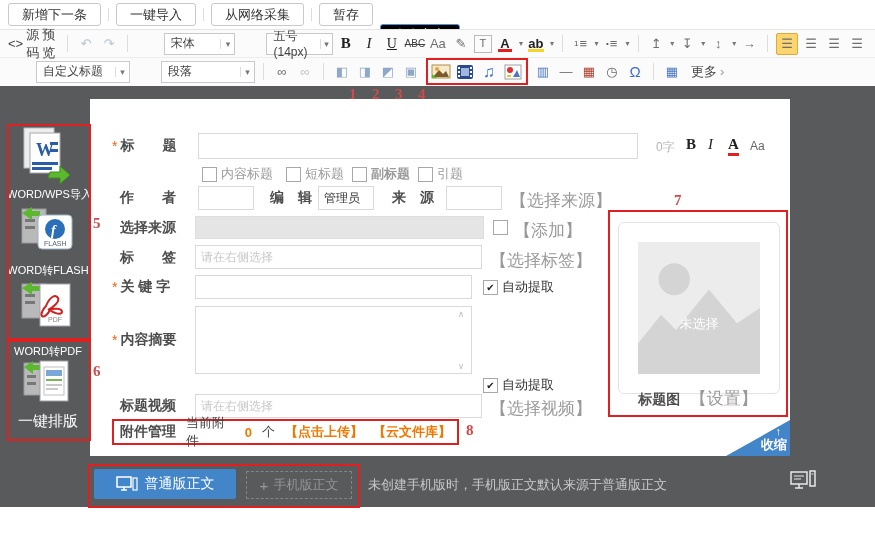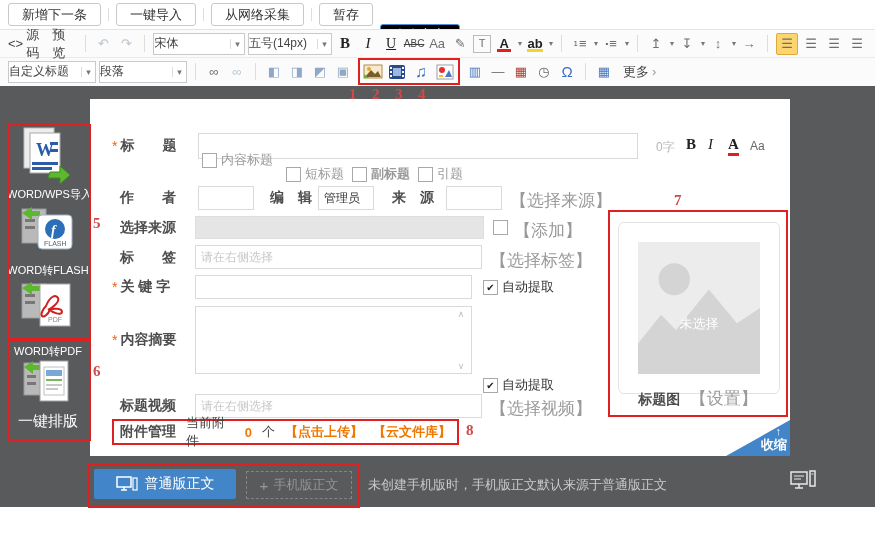--- a/index.html
+++ b/index.html
@@ -17,21 +17,21 @@
   .tbsep{width:1px;height:17px;background:#ddd;margin:0 5px;}
   .tbi{min-width:20px;height:20px;display:flex;align-items:center;justify-content:center;color:#6e6e6e;font-size:13px;line-height:1;position:relative;}
   .tbi.dis{color:#b9c6d2;}
   .tbi.b{font-weight:bold;font-family:"Liberation Serif",serif;font-size:15px;color:#222;}
   .tbi.i{font-style:italic;font-family:"Liberation Serif",serif;font-size:15px;color:#222;}
   .tbi.u{text-decoration:underline;font-family:"Liberation Serif",serif;font-size:14px;color:#222;}
   .tbi.strike{text-decoration:line-through;font-size:10px;letter-spacing:0;color:#444;}
   .bar-red{position:absolute;left:3px;bottom:2px;width:14px;height:3px;background:#e02020;}
   .bar-yellow{position:absolute;left:2px;bottom:2px;width:16px;height:3px;background:#f5d327;}
   .tb-label{font-size:13px;color:#444;display:flex;align-items:center;gap:3px;cursor:pointer;}
-  .tb-select{height:20px;border:1px solid #c9c9c9;background:#fff;display:flex;align-items:center;font-size:12px;color:#444;cursor:pointer;}
+  .tb-select{height:20px;border:1px solid #c9c9c9;background:#fff;display:flex;align-items:center;font-size:12px;color:#444;padding-left:6px;cursor:pointer;margin-left:28px;}
   .tb-select .caret{margin-left:auto;border-left:1px solid #dcdcdc;width:13px;text-align:center;color:#777;font-size:9px;}
   .caret-mini{font-size:8px;color:#777;margin-left:1px;}
   .media-group{display:flex;align-items:center;gap:4px;border:2px solid #e02020;height:23px;padding:0 3px;margin:0 2px;}
   .list-pre{font-size:8px;margin-right:1px;color:#555;}
   .active-align{background:#fbd56f;border:1px solid #e0a838;border-radius:2px;}
   
   .workspace{position:absolute;top:86px;left:0;width:875px;height:421px;background:#595a5c;}
   .annot{position:absolute;color:#cf4a4a;font-size:15px;font-weight:bold;font-family:"Liberation Serif",serif;z-index:30;}
   .red-box{position:absolute;border:2px solid #e02020;z-index:20;pointer-events:none;}
   .side-label{position:absolute;left:7px;width:82px;text-align:center;color:#fff;font-size:11px;white-space:nowrap;}
@@ -285,21 +285,21 @@
         <span class="req">*</span>
         <span class="lbl">标　　题</span>
       </div>
       <input class="inp" style="left: 108px; top: 34px; width: 440px; height: 26px;">
       <span class="counter" style="left:566px;top:40px;">0字</span>
       <span class="ttool" style="left:596px;top:37px;font-weight:bold;font-family:'Liberation Serif',serif;font-size:15px;color:#222;">B</span>
       <span class="ttool" style="left:618px;top:37px;font-style:italic;font-family:'Liberation Serif',serif;font-size:15px;color:#222;">I</span>
       <span class="ttool" style="left:638px;top:37px;font-weight:bold;font-family:'Liberation Serif',serif;font-size:15px;color:#222;border-bottom:3px solid #e02020;">A</span>
       <span class="ttool" style="left:660px;top:40px;font-size:12px;color:#666;">Aa</span>
 
-      <div class="cb-item" style="left:112px;top:52px;text-align:center;">
+      <div class="cb-item" style="left:112px;top:66px;text-align:center;">
         <span class="cb"></span>
         <span>内容标题</span>
       </div>
       <div class="cb-item" style="left:196px;top:66px;justify-content:space-between;">
         <span class="cb"></span>
         <span>短标题</span>
       </div>
       <div class="cb-item" style="left:262px;top:66px;font-weight:bold;">
         <span class="cb"></span>
         <span>副标题</span>

